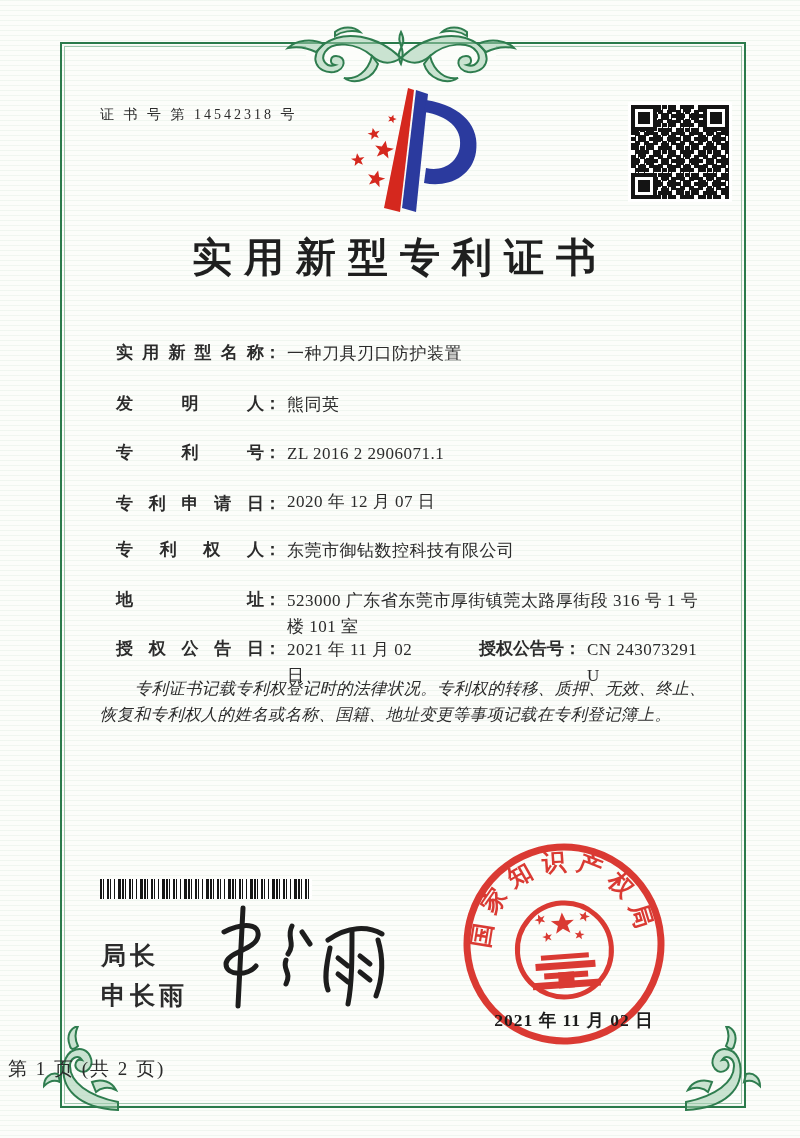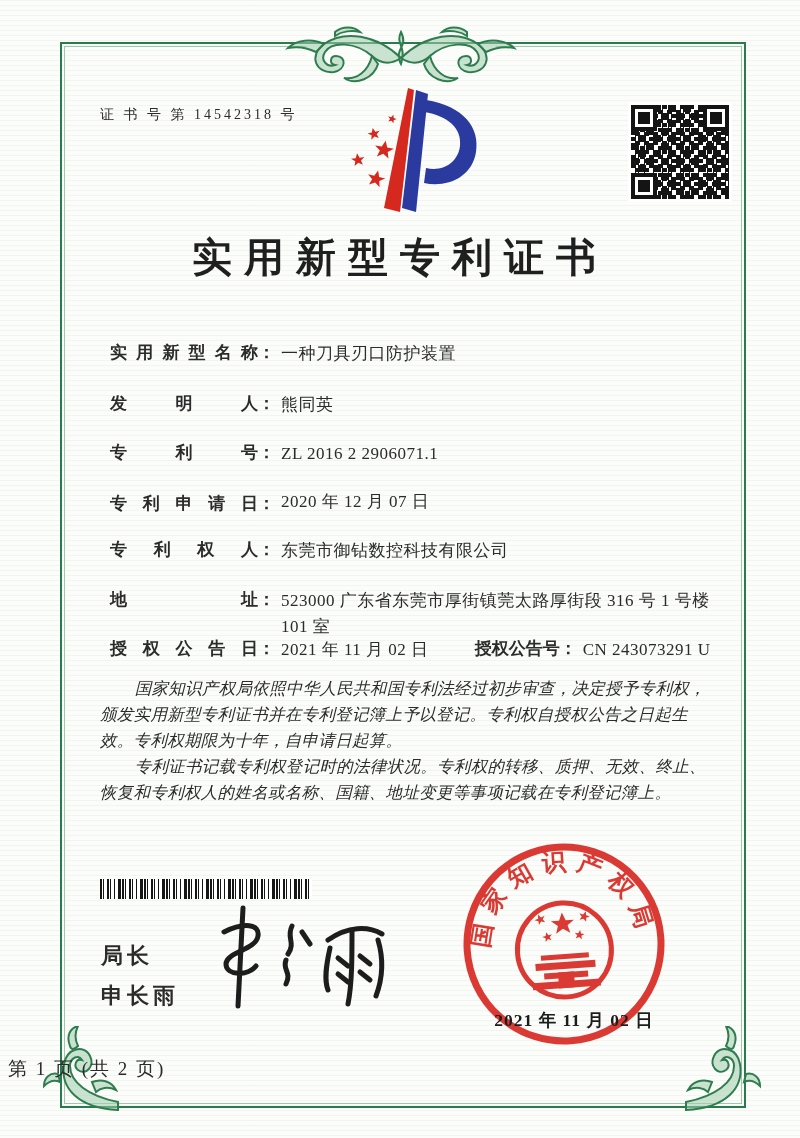--- a/index.html
+++ b/index.html
@@ -32,42 +32,42 @@
       conic-gradient(#141414 25%, #fff 0 50%, #141414 0 75%, #fff 0) 0 0/15px 15px;
   }
   .qr .finder{position:absolute;width:18px;height:18px;border:4px solid #141414;background:#fff;}
   .qr .finder::after{content:"";position:absolute;inset:3px;background:#141414;}
   .qr .f-tl{left:3px;top:3px;} .qr .f-tr{right:3px;top:3px;} .qr .f-bl{left:3px;bottom:3px;}
   .title{
     position:absolute;left:0;top:230px;width:800px;text-align:center;
     font-size:40px;font-weight:bold;letter-spacing:12px;color:#1f1f1f;
   }
   .fields{position:absolute;left:100px;top:0;width:612px;font-size:17px;}
-  .frow{position:absolute;left:10px;display:flex;align-items:flex-start;}
+  .frow{position:absolute;left:16px;display:flex;align-items:flex-start;}
   .lbl{display:inline-block;width:148px;text-align:justify;text-align-last:justify;font-weight:600;flex:none;}
   .colon{font-weight:600;flex:none;}
   .val{margin-left:6px;letter-spacing:.5px;}
   .frow.r1{top:341px;} .frow.r2{top:392px;} .frow.r3{top:441px;} .frow.r4{top:489px;align-items:flex-end;}
   .frow.r5{top:538px;} .frow.r6{top:588px;} .frow.r7{top:637px;}
   .frow .val{max-width:450px;line-height:1.55;}
   .grant-no-group{margin-left:46px;display:flex;}
   .grant-no-group .lbl2{font-weight:600;flex:none;}
   .paras{
     position:absolute;left:100px;top:676px;width:612px;
     font-size:16.5px;line-height:26px;font-style:italic;letter-spacing:.3px;
   }
   .paras p{margin:0;text-indent:2.1em;}
   .barcode{
     position:absolute;left:100px;top:879px;width:212px;height:20px;
     background:repeating-linear-gradient(90deg,
       #161616 0 2px,#fff 2px 3px,#161616 3px 4px,#fff 4px 7px,
       #161616 7px 9px,#fff 9px 10px,#161616 10px 11px,#fff 11px 14px,
       #161616 14px 15px,#fff 15px 18px,#161616 18px 21px,#fff 21px 22px);
   }
-  .director{position:absolute;left:101px;top:936px;font-size:22px;font-weight:600;letter-spacing:4px;line-height:40px;}
+  .director{position:absolute;left:101px;top:936px;font-size:25px;font-weight:600;letter-spacing:4px;line-height:40px;}
   .signature{position:absolute;left:196px;top:898px;width:220px;height:116px;}
   .seal{position:absolute;left:458px;top:838px;width:212px;height:212px;transform:rotate(-4deg);}
   .seal-date{
     position:absolute;left:474px;top:1008px;width:200px;text-align:center;
     font-size:17.5px;font-weight:600;color:#1c1c1c;letter-spacing:1px;
   }
   .page-no{position:absolute;left:0;top:1056px;width:800px;font-size:19px;letter-spacing:2px;margin-left:8px;}
   .back-note{position:absolute;left:0;top:1166px;width:730px;text-align:center;font-size:12px;font-style:italic;letter-spacing:2px;}
 </style>
 </head>
@@ -182,21 +182,20 @@
     <span class="val">2021 年 11 月 02 日</span>
     <span class="grant-no-group">
       <span class="lbl2">授权公告号</span>
         <span class="colon">：</span>
       <span class="val">CN 243073291 U</span>
     </span>
   </div>
 </div>
 
 <div class="paras">
-  <p>国家知识产权局依照中华人民共和国专利法经过初步审查，决定授予专利权，颁发实用新型专利证书并在专利登记簿上予以登记。专利权自授权公告之日起生效。专利权期限为十年，自申请日起算。</p>
   <p>专利证书记载专利权登记时的法律状况。专利权的转移、质押、无效、终止、恢复和专利权人的姓名或名称、国籍、地址变更等事项记载在专利登记簿上。</p>
 </div>
 
 <div class="barcode"></div>
 
 <div class="director">
   <div>局长</div>
   <div>申长雨</div>
 </div>
 

